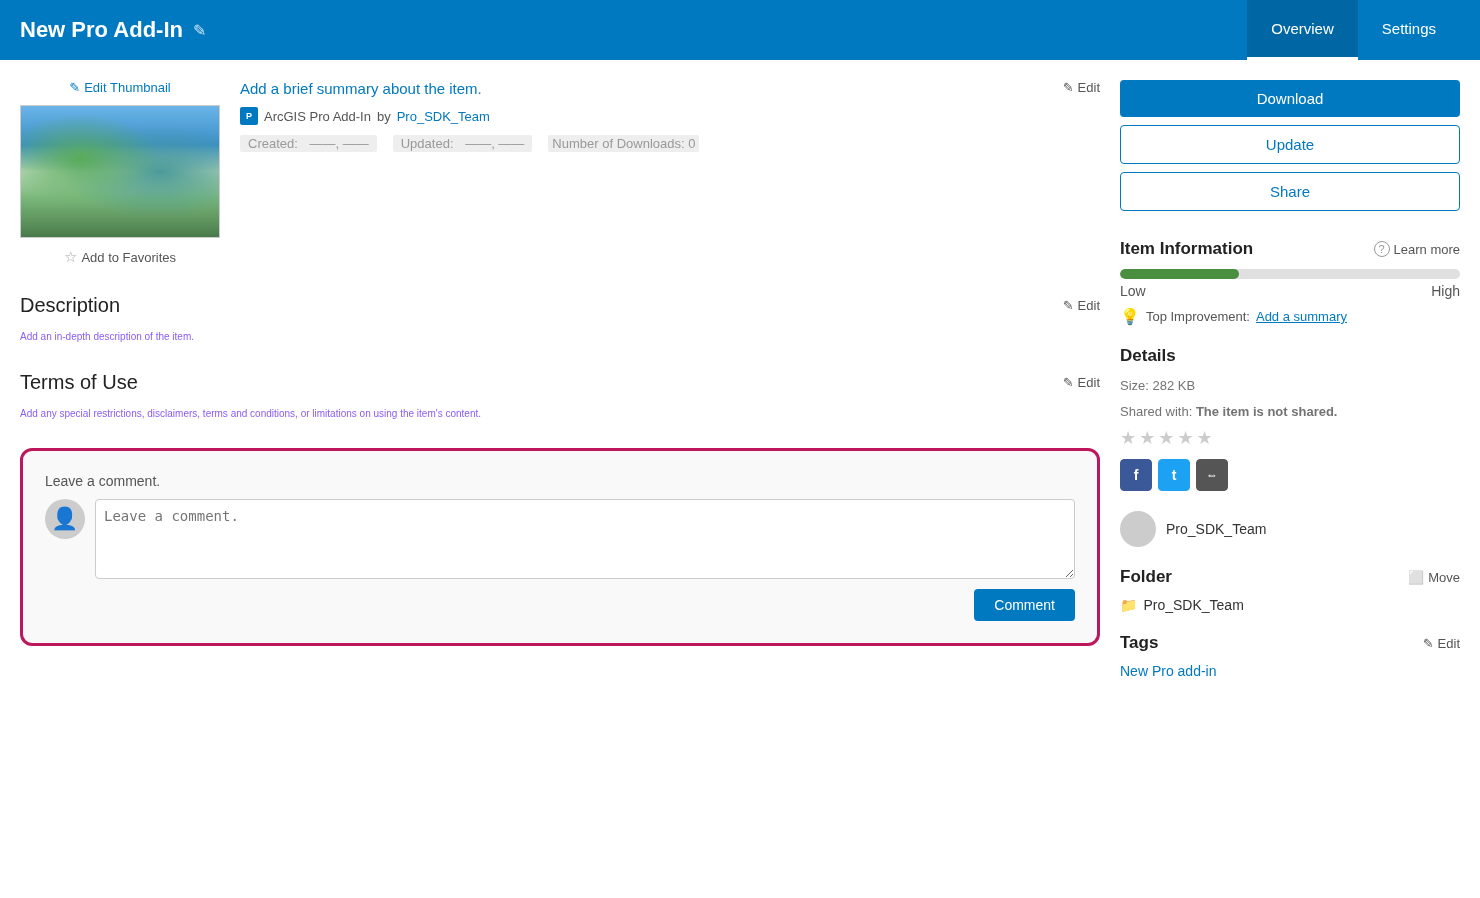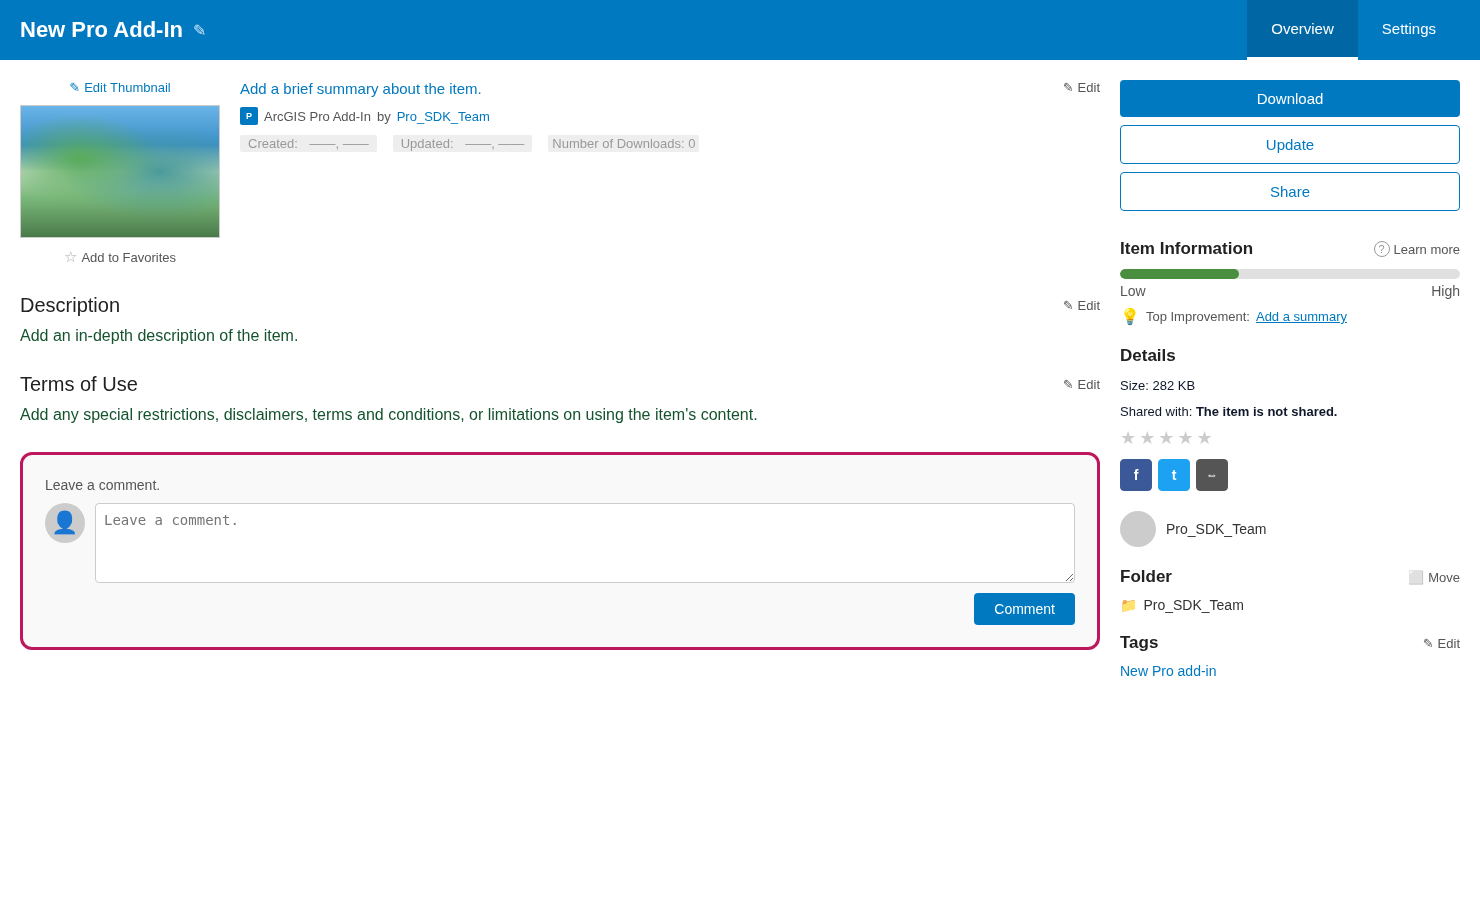--- a/index.html
+++ b/index.html
@@ -175,22 +175,22 @@
       align-items: center;
       justify-content: space-between;
       margin-bottom: 10px;
     }
     .section-title {
       font-size: 20px;
       font-weight: normal;
       color: #222;
     }
     .section-link {
-      color: #14532d;
-      font-size: 16px;
+      color: #8b5cf6;
+      font-size: 10px;
       cursor: pointer;
     }
 
     
     .comments-section {
       border: 3px solid #be185d;
       border-radius: 12px;
       padding: 22px;
       background: #f9f9f9;
     }
@@ -318,21 +318,21 @@
       gap: 6px;
       font-size: 13px;
       color: #555;
     }
     .bulb-icon { color: #f0a500; font-size: 16px; }
     .improvement-link { color: #0079c1; cursor: pointer; text-decoration: underline; }
 
     
     .details-row {
       font-size: 13px;
-      color: #0f172a;
+      color: #737373;
       margin-bottom: 6px;
       line-height: 1.5;
     }
     .details-bold { font-weight: bold; }
     .rating-stars {
       display: flex;
       gap: 3px;
       margin-top: 6px;
       margin-bottom: 10px;
     }

